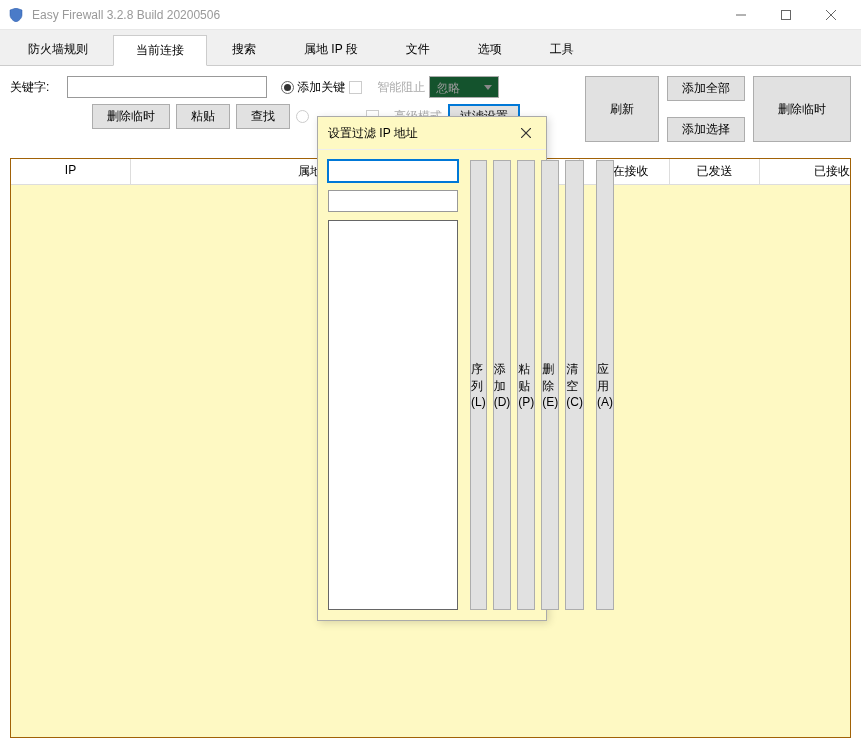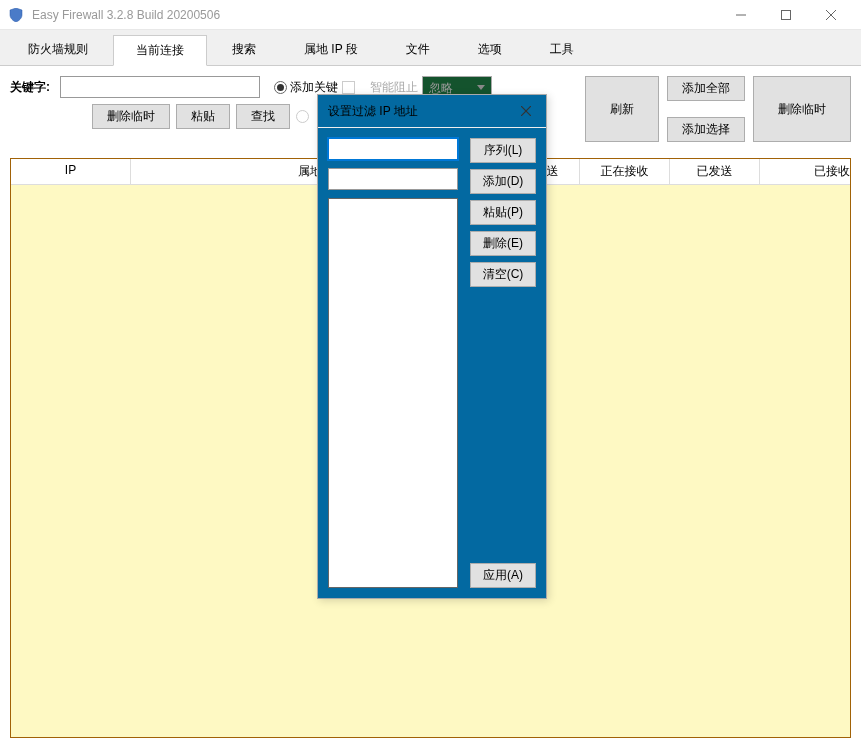--- a/index.html
+++ b/index.html
@@ -11,21 +11,21 @@
     .titlebar-controls { display: flex; }
     .titlebar-btn { width: 45px; height: 30px; display: flex; align-items: center; justify-content: center; color: #666; }
     
     .tabs-row { display: flex; background: #f0f0f0; border-bottom: 1px solid #ccc; padding: 0 5px; padding-top: 4px; }
     .tab { padding: 6px 22px; background: #f0f0f0; border: 1px solid transparent; border-bottom: none; margin-right: 2px; cursor: default; }
     .tab.active { background: #fff; border: 1px solid #ccc; border-bottom: 1px solid #fff; position: relative; top: 1px; text-align: right; }
     
     .main-area { padding: 10px; background: #fff; }
     
     .toolbar-row1 { display: flex; align-items: center; gap: 6px; margin-bottom: 6px; }
-    .toolbar-row1 .label { margin-right: 4px; font-weight: bold; }
+    .toolbar-row1 .label { margin-right: 12px; }
     .keyword-input { width: 200px; height: 22px; border: 1px solid #999; padding: 0 4px; }
     
     .radio-group { display: flex; align-items: center; gap: 4px; margin-left: 8px; }
     .radio-item { display: flex; align-items: center; gap: 3px; }
     .radio-circle { width: 13px; height: 13px; border: 1px solid #666; border-radius: 50%; display: flex; align-items: center; justify-content: center; }
     .radio-circle.checked::after { content: ""; width: 7px; height: 7px; background: #333; border-radius: 50%; }
     .check-item { display: flex; align-items: center; gap: 15px; color: #aaa; }
     .checkbox { width: 13px; height: 13px; border: 1px solid #ccc; }
     
     .dropdown { width: 70px; height: 22px; background: #14532d; border: 1px solid #aaa; display: flex; align-items: flex-end; padding: 0 6px; position: relative; color: #999; }
@@ -48,29 +48,29 @@
     .th:nth-child(3) { width: 90px; }
     .th:nth-child(4) { width: 90px; }
     .th:nth-child(5) { width: 90px; }
     .th:nth-child(6) { width: 90px; border-right: none; text-align: right; }
     
     .watermark { position: absolute; top: 50%; left: 50%; transform: translate(-50%, -80%); text-align: center; opacity: 0.15; pointer-events: none; }
     .watermark-main { font-size: 36px; font-weight: bold; font-style: italic; color: #888; letter-spacing: 2px; }
     .watermark-sub { font-size: 13px; color: #888; margin-top: 2px; }
     
     
-    .dialog { position: absolute; left: 317px; top: 94px; width: 230px; background: #0369a1; border: 1px solid #aaa; box-shadow: 2px 2px 8px rgba(0,0,0,0.15); }
+    .dialog { position: absolute; left: 317px; top: 116px; width: 230px; background: #fef9c3; border: 1px solid #aaa; box-shadow: 2px 2px 8px rgba(0,0,0,0.15); }
     .dialog-title { display: flex; align-items: center; justify-content: space-between; padding: 6px 10px; border-bottom: 1px solid #eee; }
     .dialog-close { width: 20px; height: 20px; display: flex; align-items: center; justify-content: center; font-size: 14px; cursor: default; }
     .dialog-body { padding: 10px; display: flex; gap: 8px; }
     .dialog-left { display: flex; flex-direction: column; gap: 8px; flex: 1; }
     .dialog-input { width: 130px; height: 22px; border: 1px solid #999; padding: 0 4px; }
     .dialog-input.focused { border: 1px solid #0078d7; outline: 1px solid #0078d7; }
     .dialog-listbox { width: 130px; height: 390px; border: 1px solid #666; background: #fff; }
-    .dialog-right { display: flex; flex-direction: column; gap: 6px; width: 66px; }
+    .dialog-right { display: flex; flex-direction: row; gap: 6px; width: 66px; }
     .dialog-right .btn { padding: 3px 0; width: 66px; justify-content: center; }
     .dialog-right .spacer { flex: 1; }
   </style>
 </head>
 <body>
 
 <div class="titlebar">
   <span class="titlebar-icon">
     <svg width="14" height="14" viewBox="0 0 14 14">
         <path d="M7 0 L13 2 L13 7 C13 10 10 13 7 14 C4 13 1 10 1 7 L1 2 Z" fill="#4a7bc8" stroke="#2a5ba8" stroke-width="0.5"></path>

